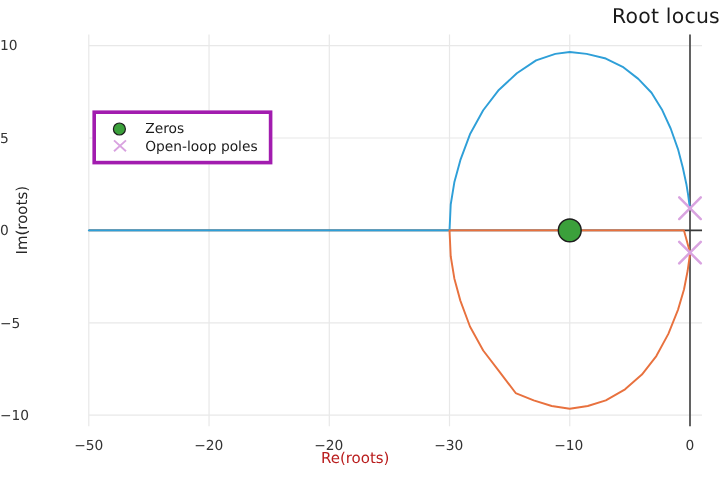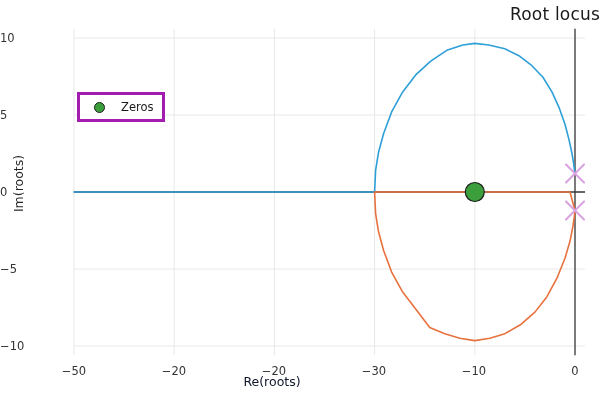--- a/index.html
+++ b/index.html
@@ -8,21 +8,21 @@
     font-family:"DejaVu Sans","Liberation Sans",sans-serif;
     overflow:hidden;position:relative;
   }
   #figure{position:absolute;inset:0;width:600px;height:400px;}
   .plot-title{
     position:absolute;left:0;top:4px;width:600px;text-align:right;
     font-size:17px;color:#1a1a1a;letter-spacing:.2px;
   }
   .axis-label-x{
     position:absolute;left:0;top:374px;width:544px;text-align:center;
-    font-size:12.5px;color:#0f172a;
+    font-size:12.5px;color:#b91c1c;padding-left:24px;
   }
   .axis-label-y{
     position:absolute;left:-52px;top:176px;width:140px;text-align:center;
     font-size:12.5px;color:#262626;
     transform:rotate(-90deg);transform-origin:center center;
   }
   .tick-x{
     position:absolute;top:364px;font-size:11.5px;color:#333;
     transform:translateX(-50%);white-space:nowrap;
   }
@@ -96,15 +96,23 @@
       </g>
   </svg>
 
   <div id="legend">
     <div class="legend-row">
       <span class="legend-key">
         <span class="legend-dot"></span>
       </span>
       <span class="legend-text">Zeros</span>
     </div>
+    <div class="legend-row">
+      <span class="legend-key">
+        <svg class="legend-x" viewBox="0 0 18 15">
+          <path d="M4 3 L14 12 M14 3 L4 12" stroke="#d9a3e0" stroke-width="1.6" fill="none"></path>
+        </svg>
+      </span>
+      <span class="legend-text">Open-loop poles</span>
+    </div>
   </div>
 
 </div>
 
 </body></html>

